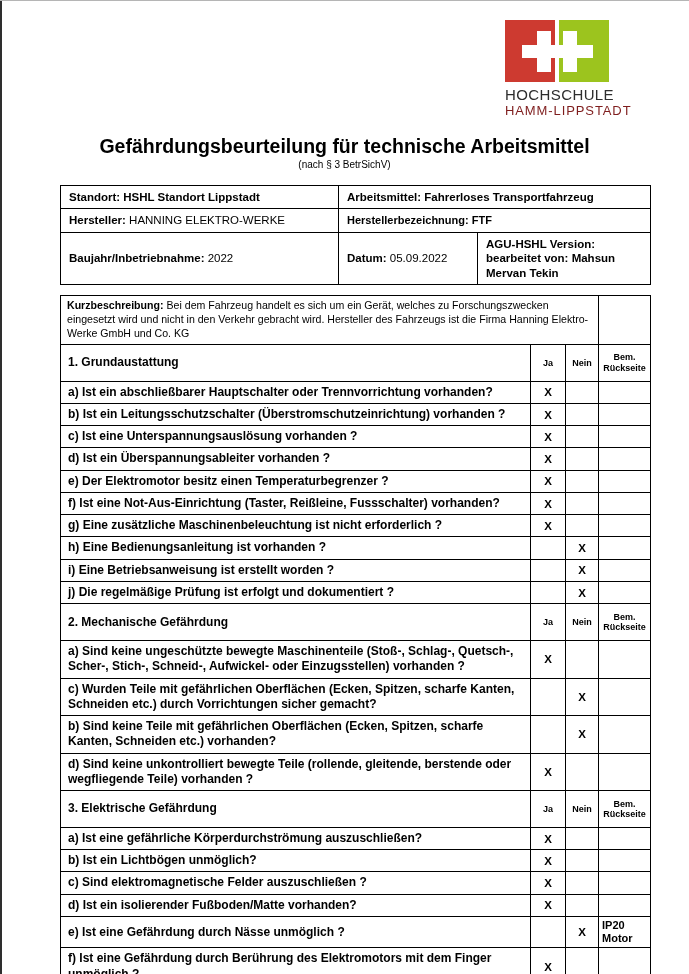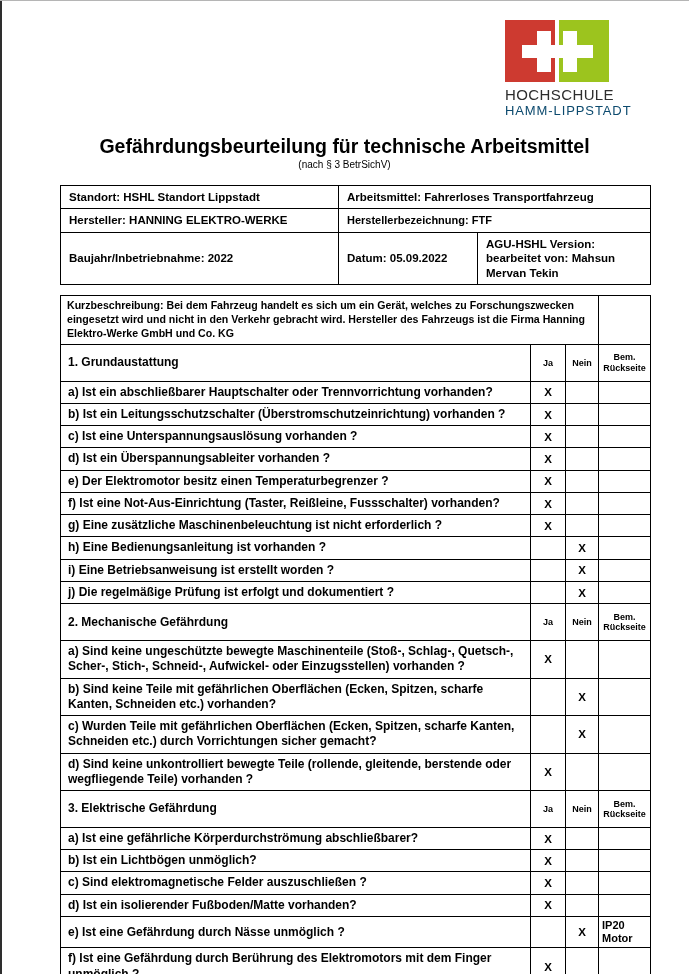--- a/index.html
+++ b/index.html
@@ -14,37 +14,37 @@
   .logo{position:absolute;left:505px;top:20px;width:130px;}
   .logo-mark{position:relative;width:104px;height:62px;}
   .sq{position:absolute;top:0;width:50px;height:62px;}
   .sq.red{left:0;}
   .sq.green{left:54px;}
   .bar-h{position:absolute;left:17px;top:25px;width:71px;height:13px;background:#fff;}
   .bar-v{position:absolute;top:11px;width:14px;height:41px;background:#fff;}
   .bar-v.v-red{left:32px;}
   .bar-v.v-green{left:58px;}
   .logo-t1{font-size:15px;color:#2d2d2d;letter-spacing:0.4px;margin-top:4px;white-space:nowrap;}
-  .logo-t2{font-size:13px;color:#0c4a6e;letter-spacing:0.9px;white-space:nowrap;}
+  .logo-t2{font-size:13px;color:#7f1d1d;letter-spacing:0.9px;white-space:nowrap;}
 
   
   .title-block{position:absolute;left:0;top:135px;width:689px;text-align:center;}
   .doc-title{margin:0;font-size:19.5px;font-weight:bold;}
   .doc-subtitle{margin:1px 0 0 0;font-size:10px;}
 
   
   .content{position:absolute;left:60px;top:185px;width:590px;}
   table{border-collapse:collapse;width:590px;table-layout:fixed;}
   td{border:1.5px solid #000;vertical-align:middle;}
 
   
   .info-table td{padding:4px 8px;font-size:11.5px;line-height:1.25;}
   .info-table .row3 td{height:38px;}
   .lbl{font-weight:bold;}
-  .val{font-weight:bold;}
+  .val{font-weight:normal;}
   .val-b{font-weight:bold;}
   .agu-cell{font-size:9.5px;font-weight:bold;line-height:1.3;vertical-align:middle;padding:3px 6px;}
 
   .spacer{height:10px;}
 
   
   .check-table td.q{padding:3px 7px;font-size:12px;line-height:1.27;text-align:left;font-weight:bold;}
   .check-table td.kurz{padding:3px 6px;font-size:10.6px;line-height:1.32;vertical-align:top;}
   .check-table td.section-title{font-size:12px;font-weight:bold;height:30px;}
   .check-table td.col-h{font-size:9px;font-weight:bold;text-align:center;line-height:1.15;padding:2px 1px;}
@@ -197,48 +197,48 @@
               <div>Rückseite</div>
             </td>
           </tr>
           <tr class="item-row">
             <td class="q">a) Sind keine ungeschützte bewegte Maschinenteile (Stoß-, Schlag-, Quetsch-, Scher-, Stich-, Schneid-, Aufwickel- oder Einzugsstellen) vorhanden ?</td>
             <td class="mark">X</td>
             <td class="mark"></td>
             <td class="bem"></td>
           </tr>
           <tr class="item-row">
+            <td class="q">c) Wurden Teile mit gefährlichen Oberflächen (Ecken, Spitzen, scharfe Kanten, Schneiden etc.) durch Vorrichtungen sicher gemacht?</td>
+            <td class="mark"></td>
+            <td class="mark">X</td>
+            <td class="bem"></td>
+          </tr>
+          <tr class="item-row">
             <td class="q">b) Sind keine Teile mit gefährlichen Oberflächen (Ecken, Spitzen, scharfe Kanten, Schneiden etc.) vorhanden?</td>
-            <td class="mark"></td>
-            <td class="mark">X</td>
-            <td class="bem"></td>
-          </tr>
-          <tr class="item-row">
-            <td class="q">c) Wurden Teile mit gefährlichen Oberflächen (Ecken, Spitzen, scharfe Kanten, Schneiden etc.) durch Vorrichtungen sicher gemacht?</td>
             <td class="mark"></td>
             <td class="mark">X</td>
             <td class="bem"></td>
           </tr>
           <tr class="item-row">
             <td class="q">d) Sind keine unkontrolliert bewegte Teile (rollende, gleitende, berstende oder wegfliegende Teile) vorhanden ?</td>
             <td class="mark">X</td>
             <td class="mark"></td>
             <td class="bem"></td>
           </tr>
           <tr class="section-row">
             <td class="q section-title">3. Elektrische Gefährdung</td>
             <td class="col-h">Ja</td>
             <td class="col-h">Nein</td>
             <td class="col-h bem-h">
               <div>Bem.</div>
               <div>Rückseite</div>
             </td>
           </tr>
           <tr class="item-row">
-            <td class="q">a) Ist eine gefährliche Körperdurchströmung abschließbarer?</td>
+            <td class="q">a) Ist eine gefährliche Körperdurchströmung auszuschließen?</td>
             <td class="mark">X</td>
             <td class="mark"></td>
             <td class="bem"></td>
           </tr>
           <tr class="item-row">
             <td class="q">b) Ist ein Lichtbögen unmöglich?</td>
             <td class="mark">X</td>
             <td class="mark"></td>
             <td class="bem"></td>
           </tr>

